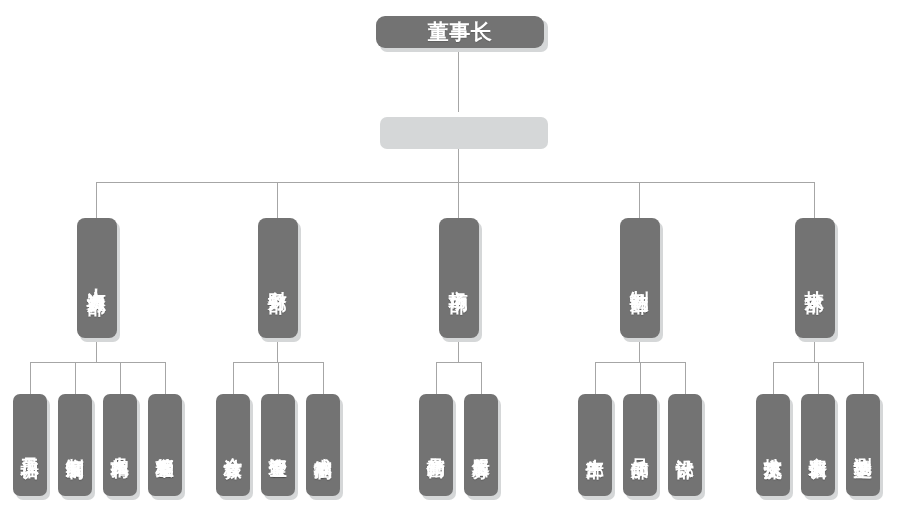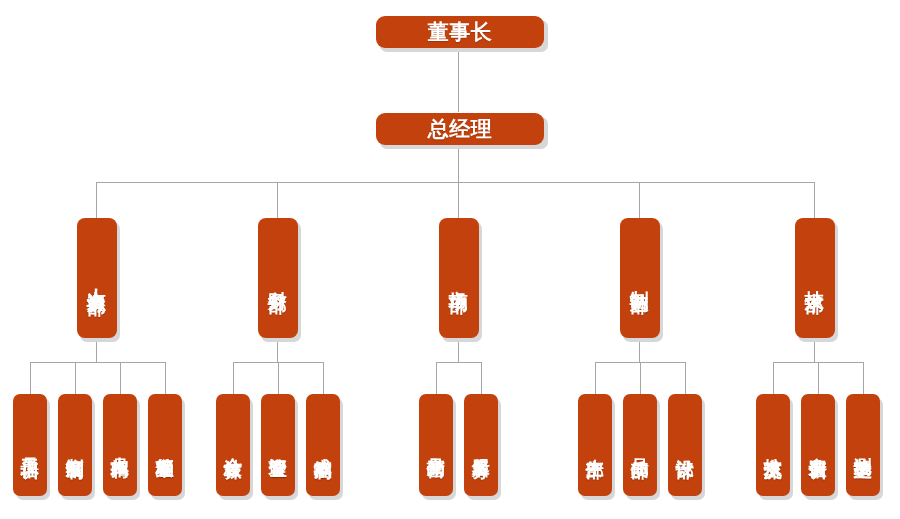--- a/index.html
+++ b/index.html
@@ -19,21 +19,21 @@
     position:absolute;
     background:#a6a6a6;
   }
   .line.v{width:1px;}
   .line.h{height:1px;}
 
   
   .node{
     position:absolute;
     box-sizing:border-box;
-    background:#c2410c;
+    background:#737373;
     color:#ffffff;
     border-radius:7px;
     display:flex;
     align-items:center;
     justify-content:center;
     line-height:1.08;
     letter-spacing:0.5px;
     text-shadow:0 1px 1px rgba(0,0,0,0.18);
     z-index:3;
   }
@@ -139,21 +139,20 @@
 
   <div class="shadow" style="left:581px;top:398px;width:34px;height:102px;"></div>
   <div class="shadow" style="left:626px;top:398px;width:34px;height:102px;"></div>
   <div class="shadow" style="left:671px;top:398px;width:34px;height:102px;"></div>
 
   <div class="shadow" style="left:759px;top:398px;width:34px;height:102px;"></div>
   <div class="shadow" style="left:804px;top:398px;width:34px;height:102px;"></div>
   <div class="shadow" style="left:849px;top:398px;width:34px;height:102px;"></div>
 
   <div class="node lvl1" style="left:376px;top:16px;width:168px;height:32px;">董事长</div>
-  <div class="node lvl1" style="left:376px;top:113px;width:168px;height:32px;">总经理</div>
 
   <div class="node lvl2" style="left:77px;top:218px;width:40px;height:120px;">人力资源部</div>
   <div class="node lvl2" style="left:258px;top:218px;width:40px;height:120px;">财务部</div>
   <div class="node lvl2" style="left:439px;top:218px;width:40px;height:120px;">市场部</div>
   <div class="node lvl2" style="left:620px;top:218px;width:40px;height:120px;">制造部</div>
   <div class="node lvl2" style="left:795px;top:218px;width:40px;height:120px;">技术部</div>
 
   <div class="node lvl3" style="left:13px;top:394px;width:34px;height:102px;">员工培训</div>
   <div class="node lvl3" style="left:58px;top:394px;width:34px;height:102px;">制度编制</div>
   <div class="node lvl3" style="left:103px;top:394px;width:34px;height:102px;">人员招聘</div>

